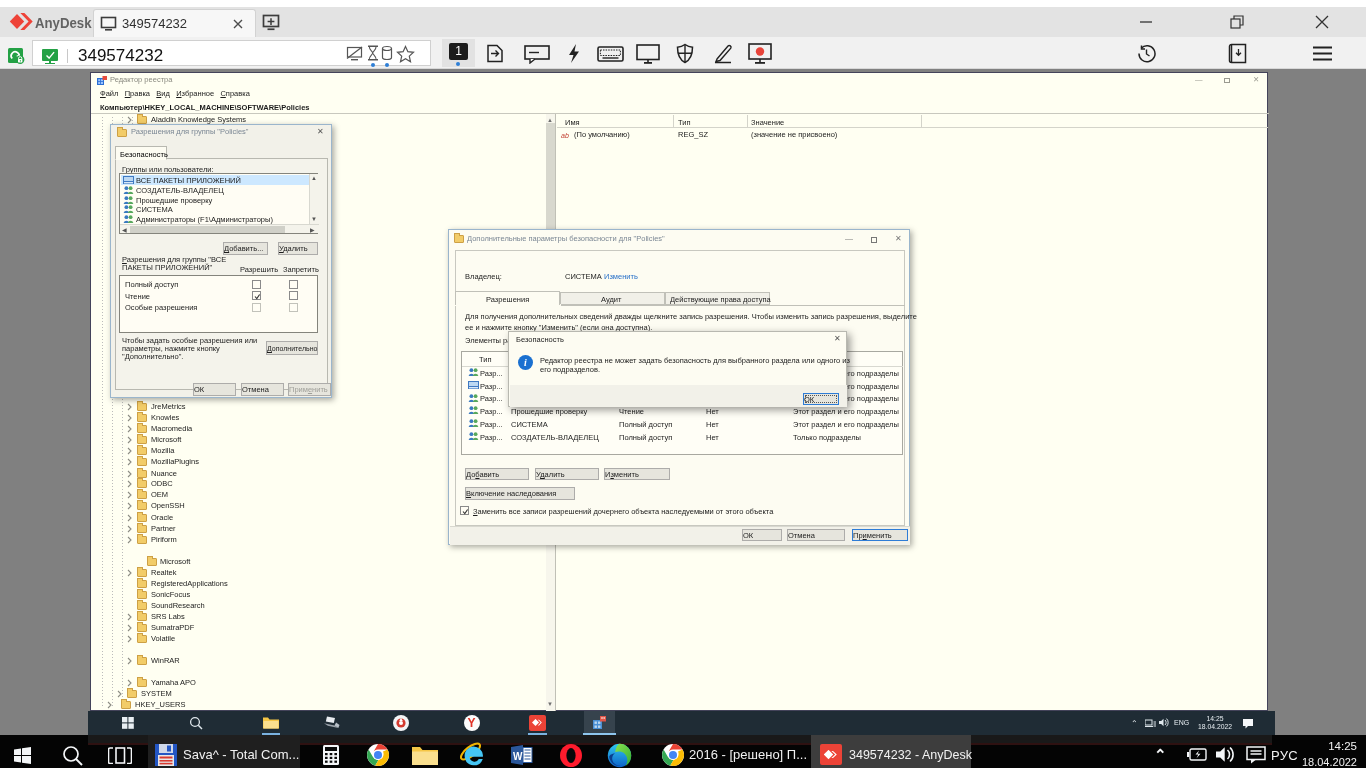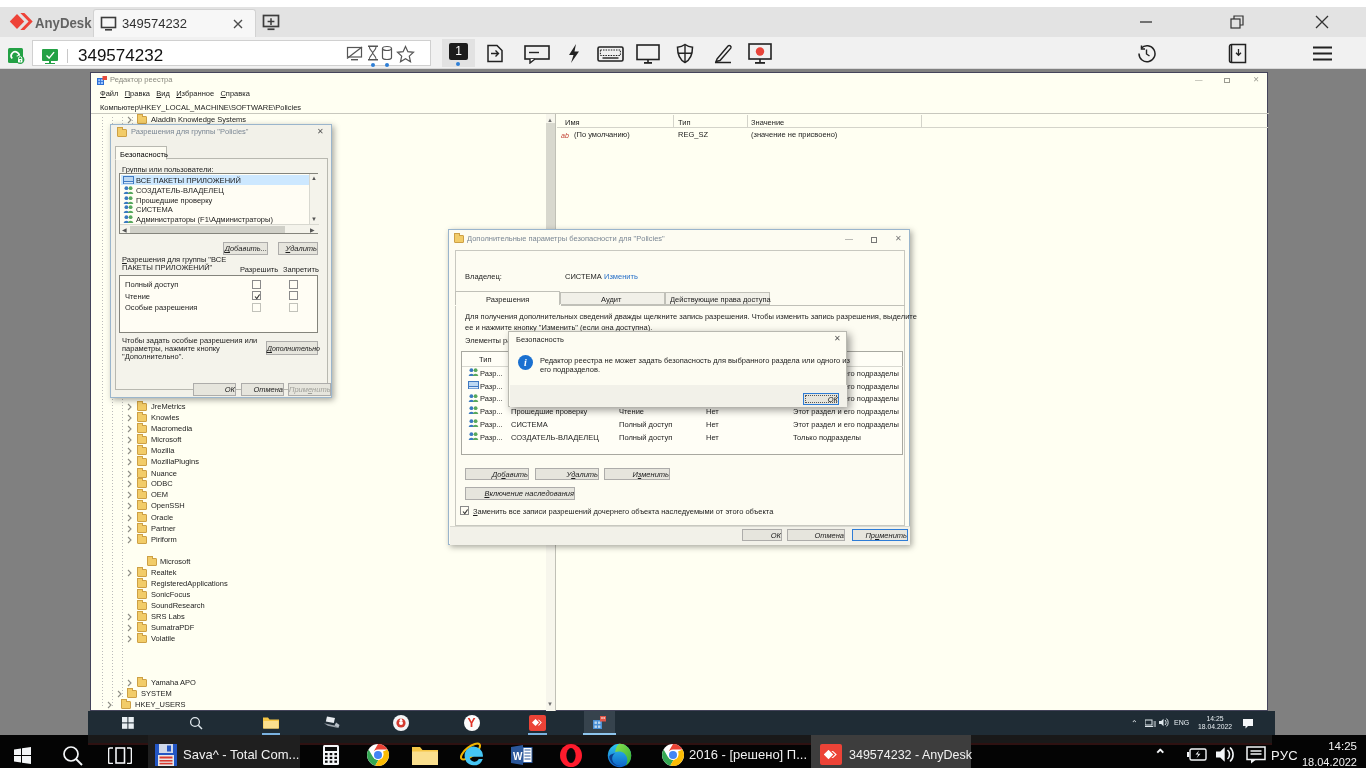--- a/index.html
+++ b/index.html
@@ -13,21 +13,21 @@
 #remote{left:0;top:62px;width:1366px;height:666px;background:#808080;}
 .rtext{color:#1c1c1c;font-size:7.5px;line-height:11px;white-space:nowrap;}
 
 #regwin{left:90px;top:3px;width:1178px;height:639px;background:#fffff2;border:1px solid #43435a;}
 .menu u{text-decoration:underline;}
 .folder{display:inline-block;width:10px;height:8px;background:#f2cc68;border:1px solid #cda045;border-radius:1px;}
 .folder:before{content:"";position:absolute;left:-1px;top:-3px;width:4px;height:2px;background:#f2cc68;border:1px solid #cda045;border-bottom:none;}
 
 .dlg{background:#f2f1e9;border:1px solid #9ab5cc;box-shadow:2px 2px 6px rgba(0,0,0,.35);}
 .dtitle{color:#7b8794;font-size:7.5px;}
-.btn{background:#e6e5dd;border:1px solid #adacaa;font-size:7.5px;color:#1c1c1c;text-align:right;font-style:italic;}
+.btn{background:#e6e5dd;border:1px solid #adacaa;font-size:7.5px;color:#1c1c1c;text-align:left;}
 .cb{width:9px;height:9px;border:1px solid #8a8a8a;background:#fffdf4;display:inline-block;}
 .cb svg{position:absolute;left:0.5px;top:0.5px;}
 
 #rtaskbar{left:88px;top:642px;width:1187px;height:24px;background:#1f2c35;}
 #taskbar{left:0;top:666px;width:1366px;height:40px;background:#040404;}
 .ttext{color:#f2f2f2;font-size:13px;}
 </style>
 </head>
 <body>
 <div id="stage">
@@ -163,21 +163,21 @@
           <rect x="4" y="3.2" width="2" height="2" fill="#9cc3ff"></rect>
         <rect x="1.2" y="6" width="2" height="2" fill="#9cc3ff"></rect>
           <rect x="4" y="6" width="2" height="2" fill="#9cc3ff"></rect>
         <rect x="5.5" y="0" width="4.5" height="4" fill="#e64c3c"></rect>
       </svg>
       <div class="abs rtext" style="left:19px;top:1px;color:#8a8a80">Редактор реестра</div>
       <div class="abs rtext" style="left:1104px;top:1px;color:#9a9a90">—</div>
       <div class="abs" style="left:1133px;top:5px;width:6px;height:5px;border:1px solid #9a9a90"></div>
       <div class="abs rtext" style="left:1162px;top:1px;color:#9a9a90">✕</div>
       <div class="abs rtext menu" style="left:9px;top:15px"><u>Ф</u>айл&nbsp;&nbsp;&nbsp;<u>П</u>равка&nbsp;&nbsp;&nbsp;<u>В</u>ид&nbsp;&nbsp;&nbsp;<u>И</u>збранное&nbsp;&nbsp;&nbsp;<u>С</u>правка</div>
-      <div class="abs rtext" style="left:9px;top:29px;font-weight:normal">Компьютер\HKEY_LOCAL_MACHINE\SOFTWARE\Policies</div>
+      <div class="abs rtext" style="left:9px;top:29px;font-weight:bold">Компьютер\HKEY_LOCAL_MACHINE\SOFTWARE\Policies</div>
       <div class="abs" style="left:0;top:40px;width:1178px;height:1px;background:#c8c8be"></div>
       <div class="abs" style="left:464px;top:41px;width:1px;height:598px;background:#c0c0b6"></div>
 
       <div class="abs" style="left:11px;top:44px;width:1px;height:590px;background-image:linear-gradient(#bbb 1px,transparent 1px);background-size:1px 3px"></div>
       <div class="abs" style="left:21px;top:44px;width:1px;height:590px;background-image:linear-gradient(#bbb 1px,transparent 1px);background-size:1px 3px"></div>
       <div class="abs" style="left:31px;top:44px;width:1px;height:590px;background-image:linear-gradient(#bbb 1px,transparent 1px);background-size:1px 3px"></div>
       <div class="abs" style="left:41px;top:44px;width:1px;height:260px;background-image:linear-gradient(#bbb 1px,transparent 1px);background-size:1px 3px"></div>
       <div id="treetop"></div>
       <div class="abs" style="left:0;top:41.0px;width:455px;height:11px">
           <svg class="abs" style="left:36px;top:2px" width="5" height="8" viewBox="0 0 5 8">
@@ -313,20 +313,27 @@
           </svg>
           <span class="folder abs" style="left:46px;top:2px"></span>
           <span class="abs rtext" style="left:60px;top:0">SumatraPDF</span>
         </div>
       <div class="abs" style="left:0;top:560.1px;width:455px;height:11px">
           <svg class="abs" style="left:36px;top:2px" width="5" height="8" viewBox="0 0 5 8">
             <path d="M1 1 L4 4 L1 7" fill="none" stroke="#8c8c84" stroke-width="1.1"></path>
           </svg>
           <span class="folder abs" style="left:46px;top:2px"></span>
           <span class="abs rtext" style="left:60px;top:0">Volatile</span>
+        </div>
+      <div class="abs" style="left:0;top:581.6px;width:455px;height:11px">
+          <svg class="abs" style="left:36px;top:2px" width="5" height="8" viewBox="0 0 5 8">
+            <path d="M1 1 L4 4 L1 7" fill="none" stroke="#8c8c84" stroke-width="1.1"></path>
+          </svg>
+          <span class="folder abs" style="left:46px;top:2px"></span>
+          <span class="abs rtext" style="left:60px;top:0">WinRAR</span>
         </div>
       <div class="abs" style="left:0;top:604.0px;width:455px;height:11px">
           <svg class="abs" style="left:36px;top:2px" width="5" height="8" viewBox="0 0 5 8">
             <path d="M1 1 L4 4 L1 7" fill="none" stroke="#8c8c84" stroke-width="1.1"></path>
           </svg>
           <span class="folder abs" style="left:46px;top:2px"></span>
           <span class="abs rtext" style="left:60px;top:0">Yamaha APO</span>
         </div>
       <div class="abs" style="left:0;top:615.1px;width:455px;height:11px">
           <svg class="abs" style="left:26px;top:2px" width="5" height="8" viewBox="0 0 5 8">

